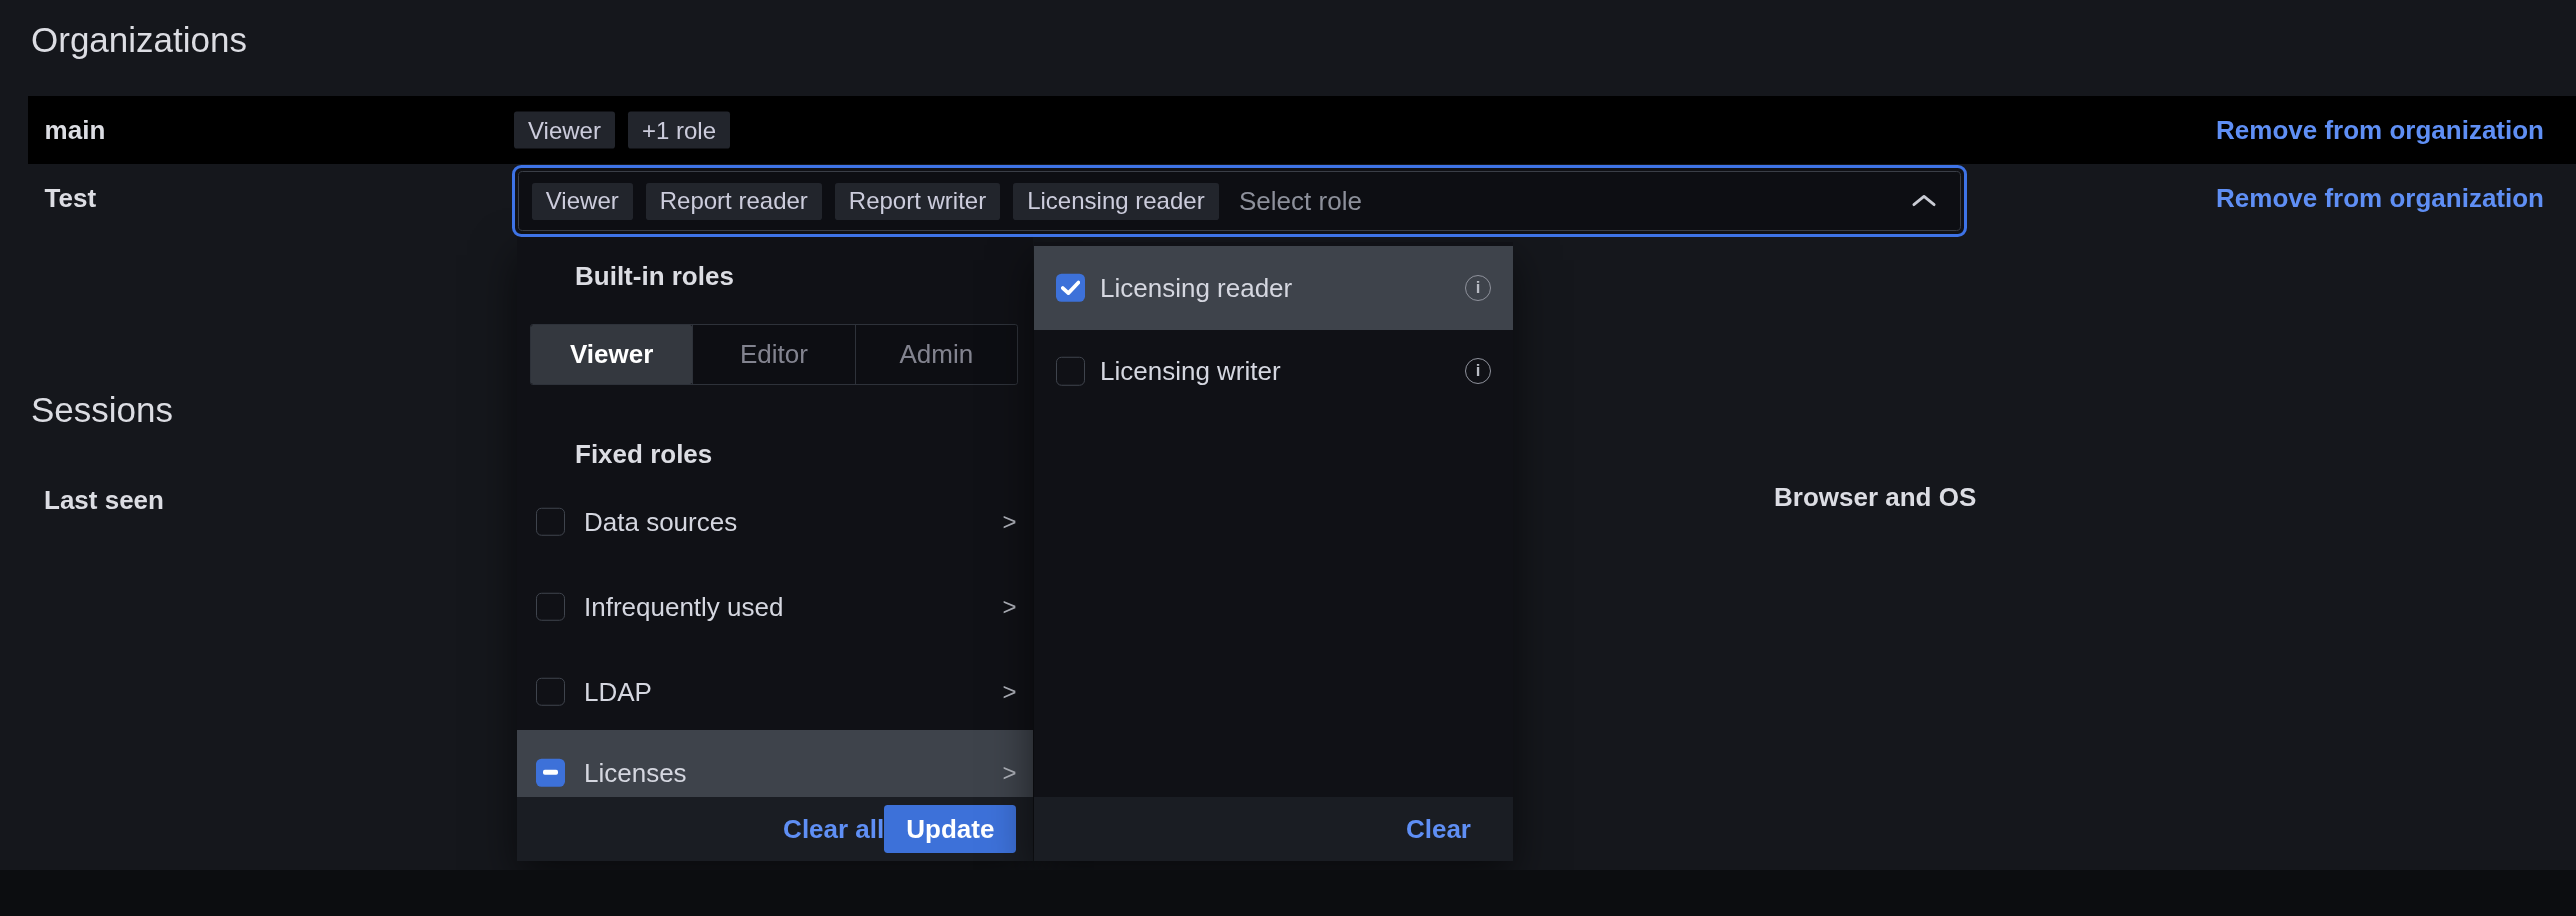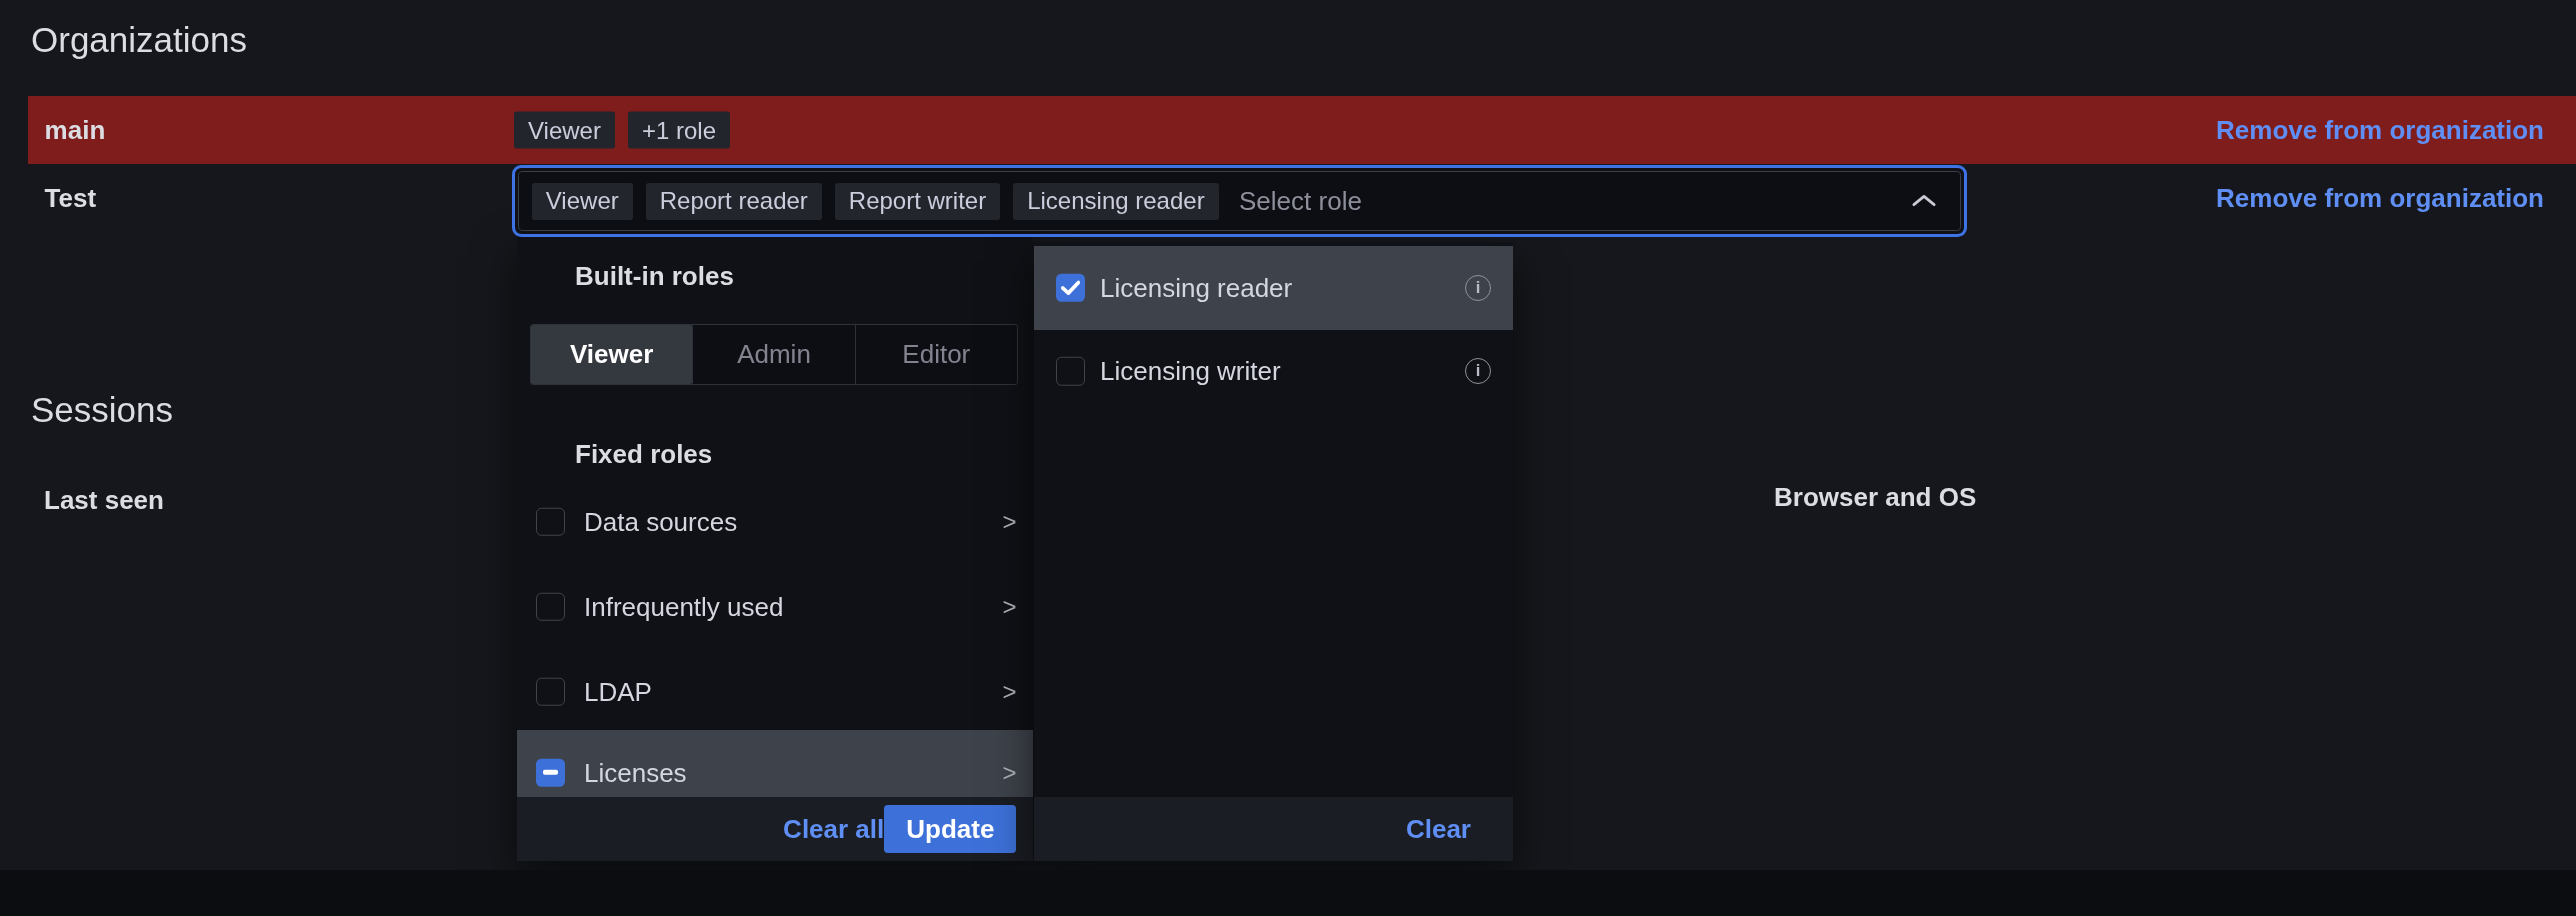--- a/index.html
+++ b/index.html
@@ -3,21 +3,21 @@
 <meta charset="utf-8">
 <style>
   html,body{margin:0;padding:0;background:#0c0d10;}
   .screen{position:relative;width:2576px;height:870px;background:#15171c;
     font-family:"Liberation Sans",sans-serif;color:#d5d7e0;overflow:hidden;}
 
   .h2{position:absolute;font-size:35px;font-weight:500;color:#dcdde3;}
 
   
   .org-row{position:absolute;left:28px;right:0;height:68px;}
-  .row-striped{background:#7f1d1d;}
+  .row-striped{background:#000000;}
   .org-name{position:absolute;left:16.6px;top:50%;transform:translateY(-50%);
     font-size:26px;font-weight:700;color:#dcdde3;}
   .row-tags{position:absolute;left:486px;top:50%;transform:translateY(-50%);display:flex;gap:13px;}
   .tag{display:inline-flex;align-items:center;height:37px;padding:0 14px;background:#22252c;
     border-radius:2.8px;font-size:24px;color:#ccccdc;cursor:pointer;white-space:nowrap;}
   .remove-link{position:absolute;right:32px;top:50%;transform:translateY(-50%);
     font-size:26px;font-weight:700;color:#5f8ff5;cursor:pointer;white-space:nowrap;}
 
   
   .add-user-btn{position:absolute;left:29.5px;top:262px;width:348px;height:59px;background:#34383f;
@@ -108,22 +108,22 @@
           </svg>
       </span>
     </div>
   </div>
 
   <div class="panel panel-left">
     <div class="section-h" style="top:24px;">Built-in roles</div>
 
     <div class="radio-group">
       <div class="radio-seg active">Viewer</div>
+      <div class="radio-seg">Editor</div>
       <div class="radio-seg">Admin</div>
-      <div class="radio-seg">Editor</div>
     </div>
 
     <div class="section-h" style="top:202px;">Fixed roles</div>
 
     <div class="menu-row" style="top:242px;">
       <span class="checkbox"></span>
       <span class="row-label">Data sources</span>
       <span class="row-chevron">&gt;</span>
     </div>
 

